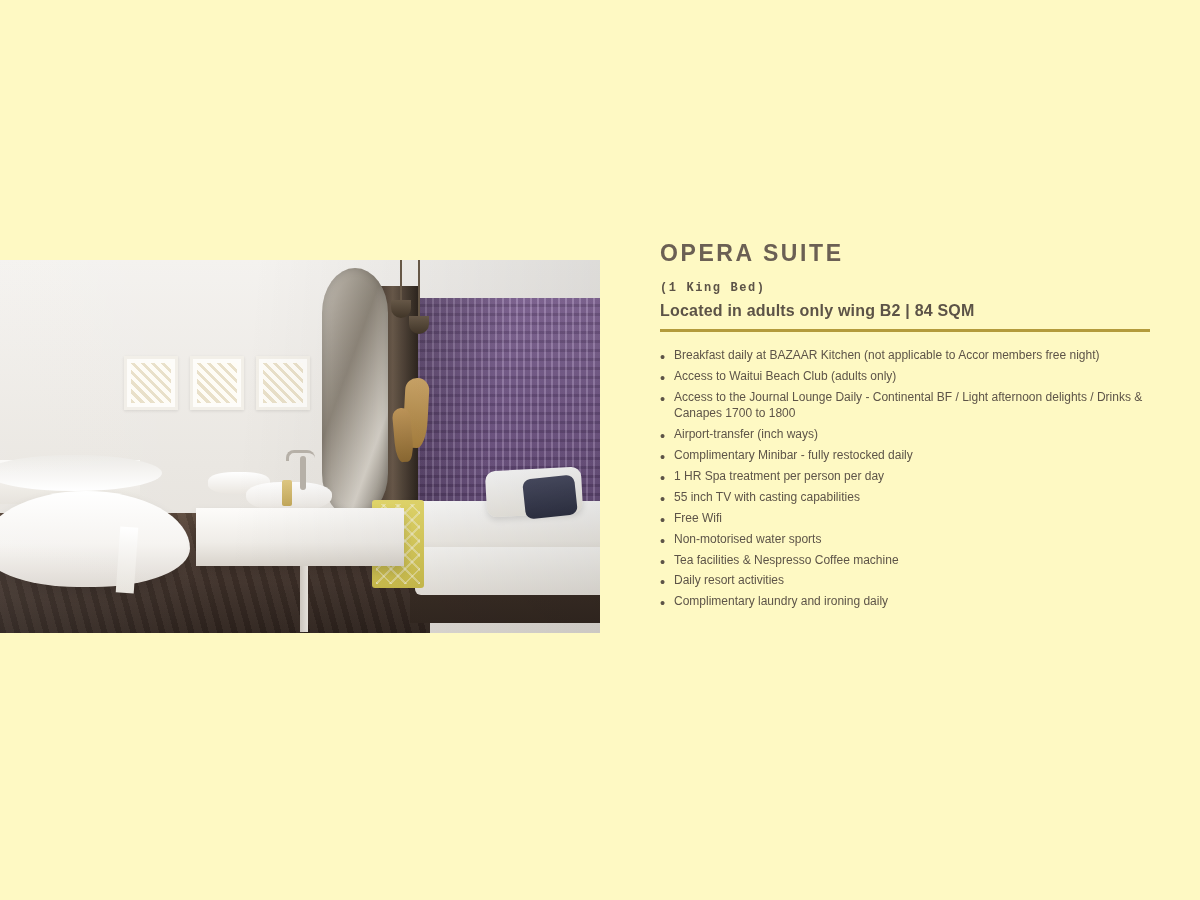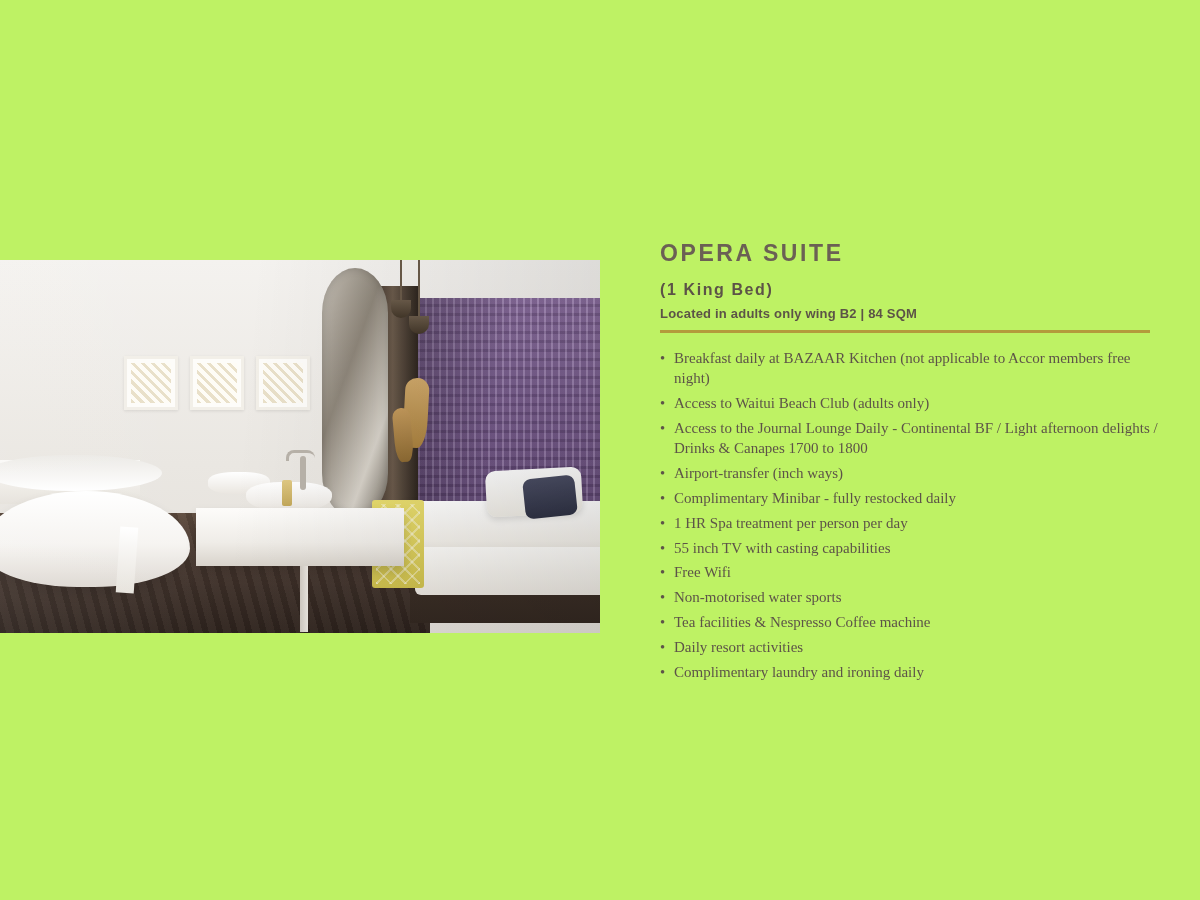--- a/index.html
+++ b/index.html
@@ -11,21 +11,21 @@
     width: 1200px;
     height: 900px;
     font-family: "Liberation Sans", sans-serif;
     overflow: hidden;
     position: relative;
   }
 
   .slide {
     position: absolute;
     inset: 0;
-    background: #bef264;
+    background: #fef9c3;
   }
 
   
   .photo {
     position: absolute;
     left: 0;
     top: 260px;
     width: 600px;
     height: 373px;
     overflow: hidden;
@@ -335,53 +335,53 @@
   }
   .room-title {
     font-size: 23px;
     font-weight: bold;
     letter-spacing: 2.6px;
     color: #6b6054;
     margin: 0 0 14px 0;
     font-family: "Liberation Sans", sans-serif;
   }
   .bed-config {
-    font-size: 16px;
+    font-size: 12px;
     font-weight: bold;
     letter-spacing: 1.6px;
     color: #5c5347;
     margin: 0 0 7px 0;
+    font-family: Liberation Mono, monospace;
   }
   .location {
-    font-size: 13px;
+    font-size: 16px;
     font-weight: bold;
     letter-spacing: 0.2px;
     color: #5c5347;
     margin: 0 0 9px 0;
   }
   .rule {
     width: 490px;
     height: 3px;
     background: #b39b3c;
     margin: 0 0 16px 0;
   }
   .features {
     list-style: none;
     margin: 0;
     padding: 0;
   }
   .features li {
     position: relative;
     padding-left: 14px;
-    font-size: 15px;
+    font-size: 12px;
     line-height: 1.33;
     color: #5d5448;
     margin-bottom: 5px;
     max-width: 492px;
-    font-family: Liberation Serif, serif;
   }
   .features li:before {
     content: "\2022";
     position: absolute;
     left: 0;
     top: 0;
     color: #5d5448;
     font-size: 14.6px;
   }
 </style>

